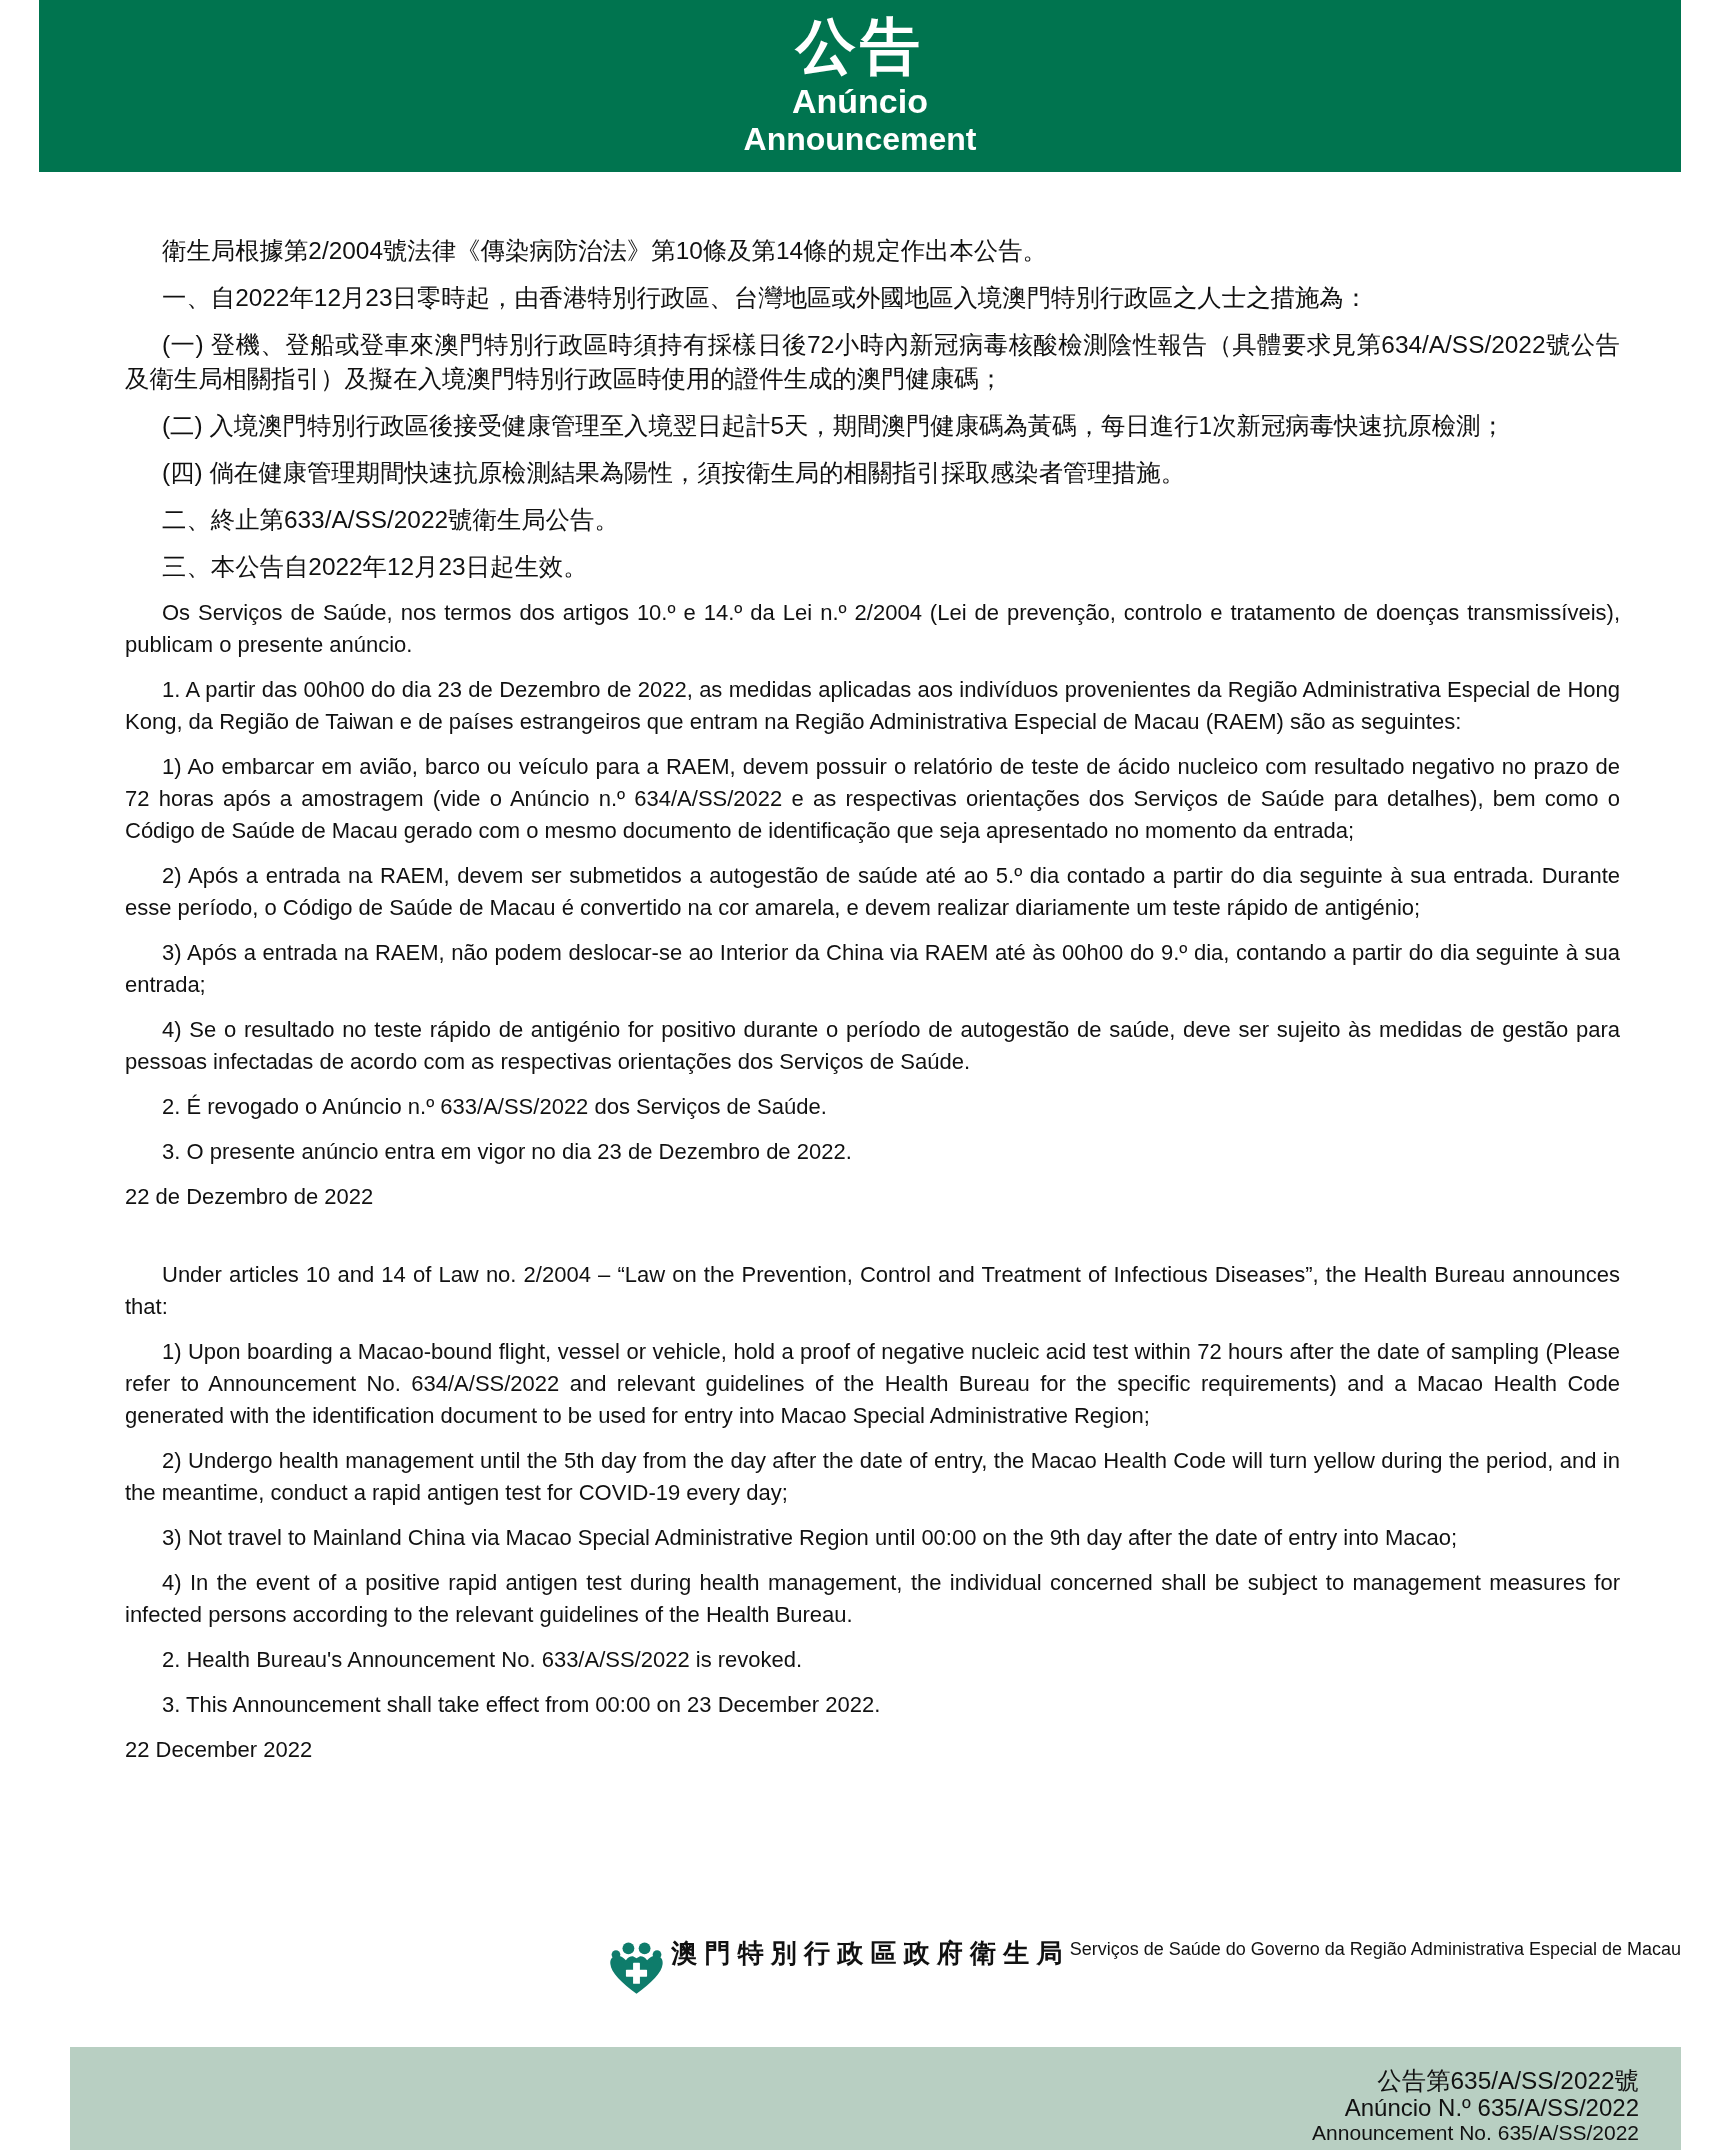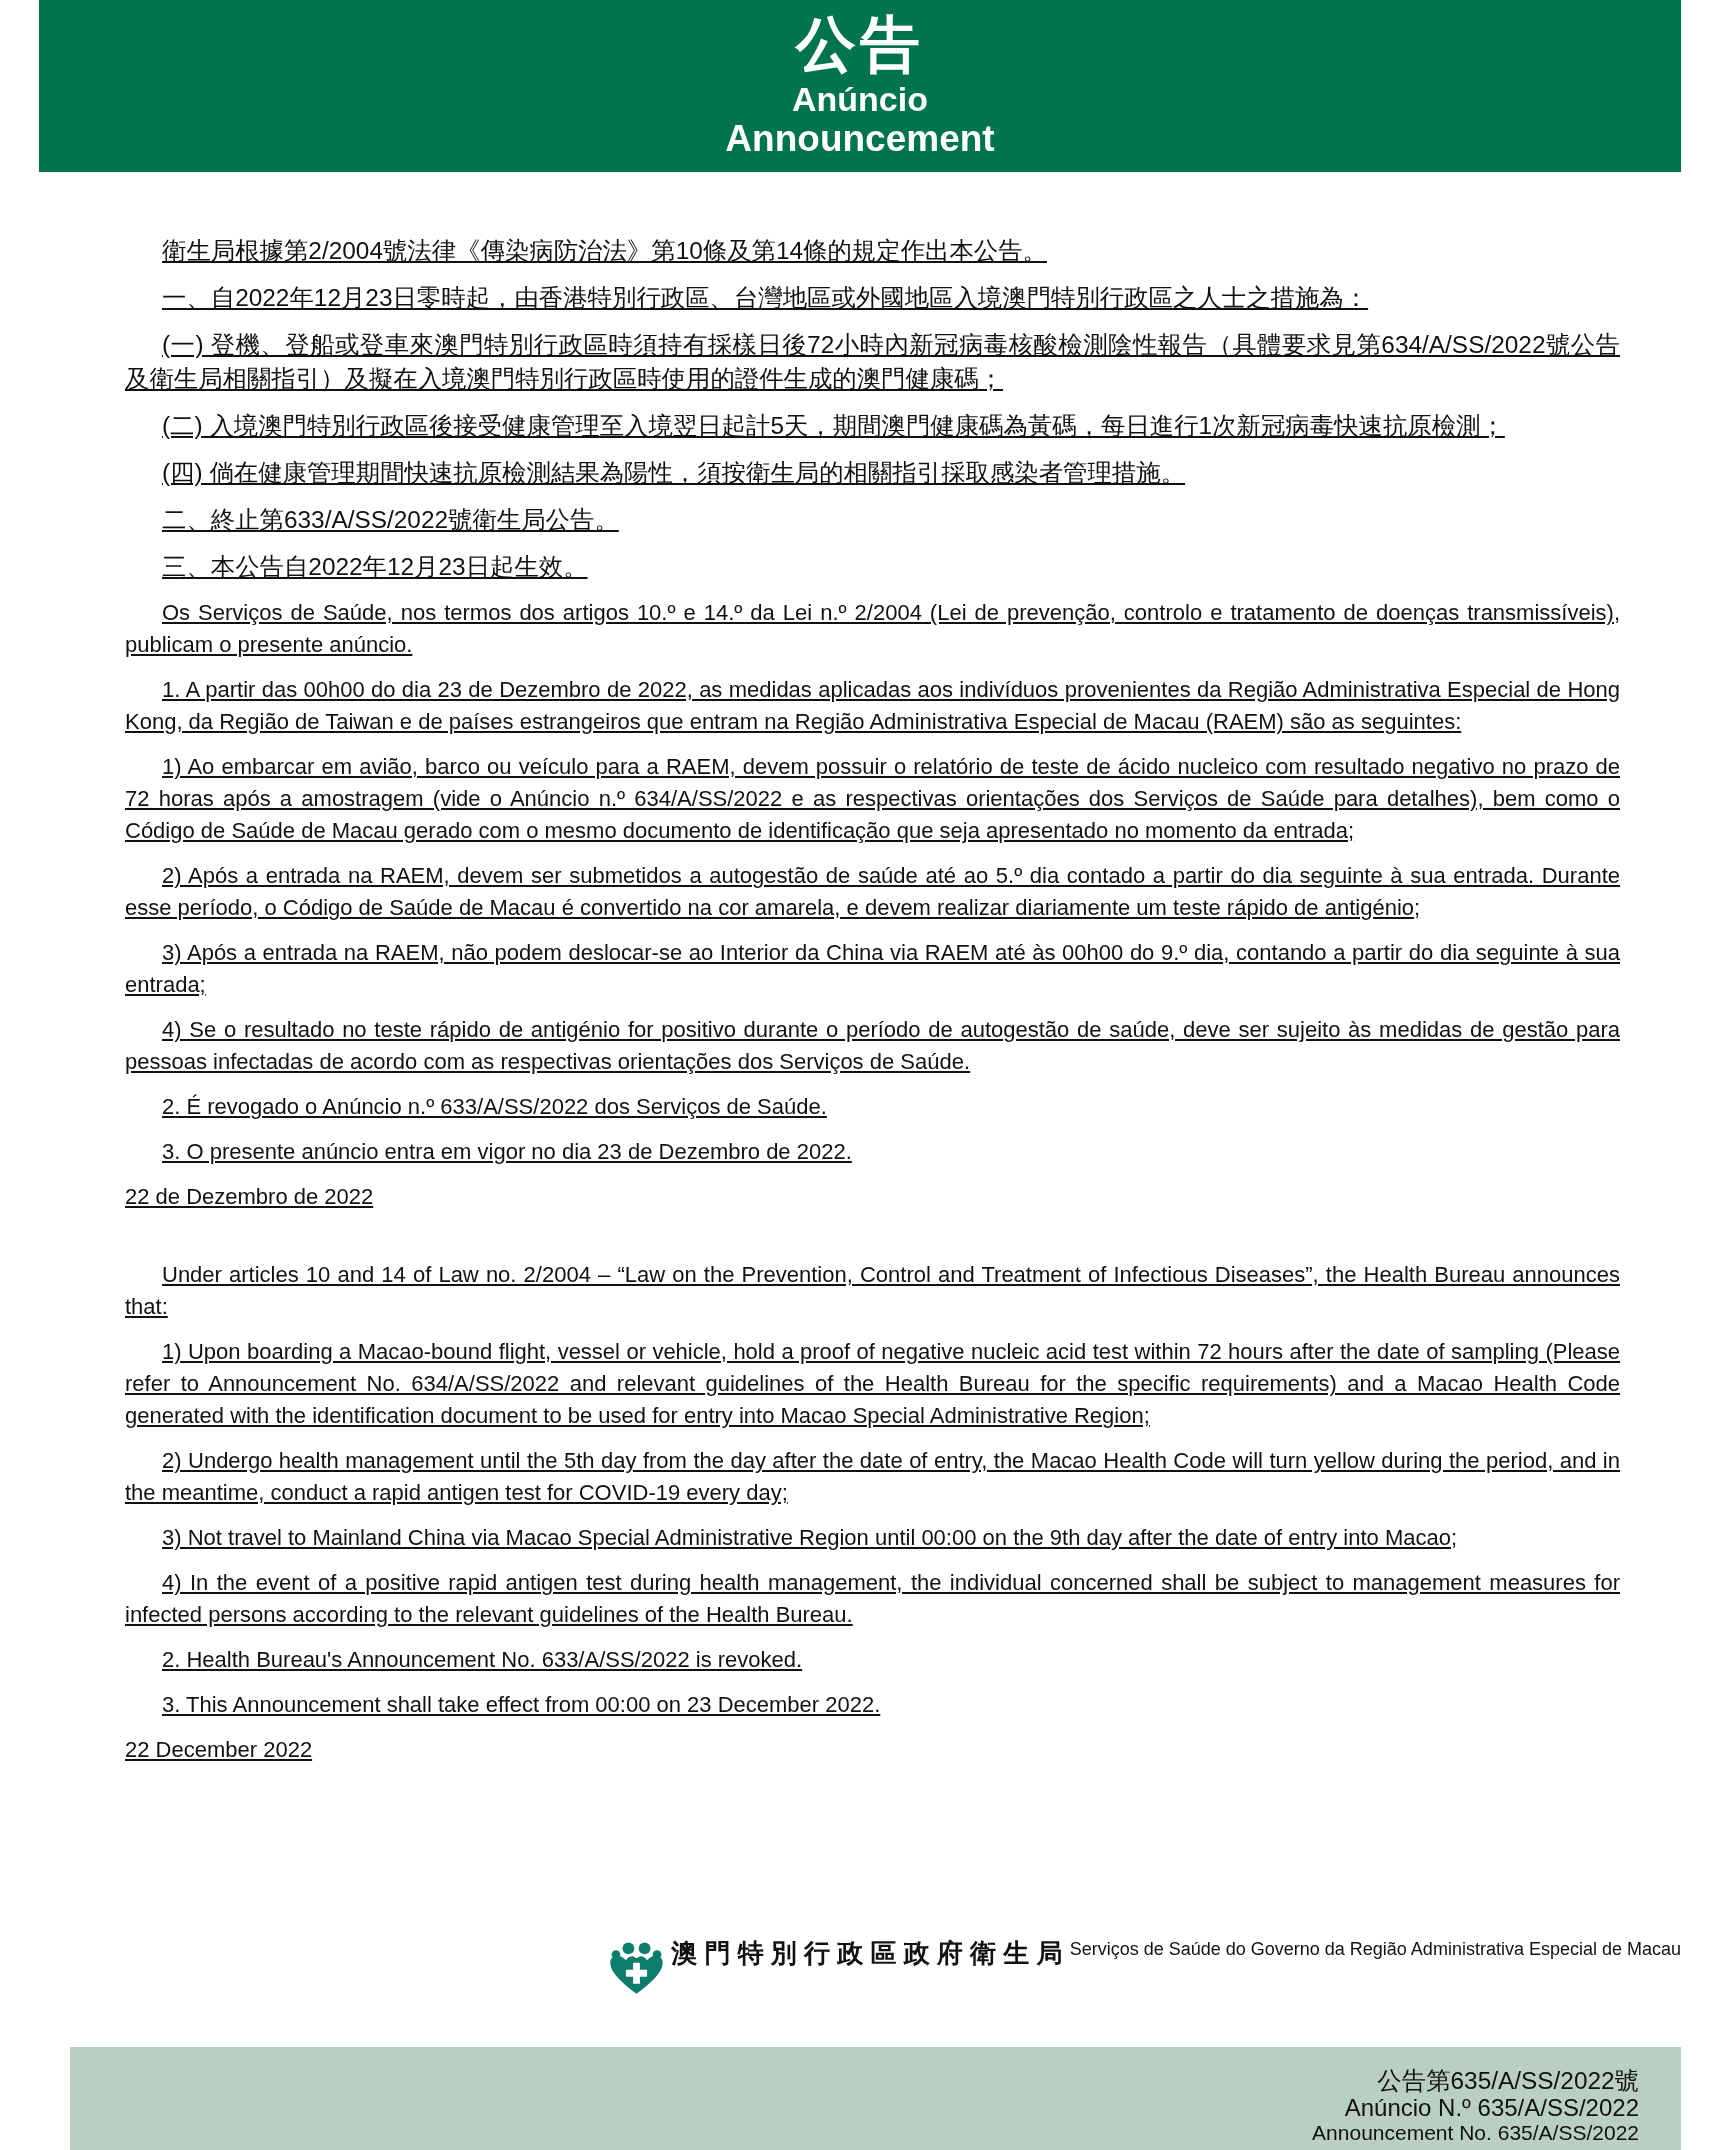--- a/index.html
+++ b/index.html
@@ -31,27 +31,26 @@
     background:var(--header-green);
     color:#ffffff;
     text-align:center;
     display:flex;
     flex-direction:column;
     justify-content:center;
     line-height:1;
   }
   .title-zh{font-size:60px;font-weight:bold;letter-spacing:4.3px;margin:0 0 7.2px 0;}
   .title-pt{font-size:34px;font-weight:bold;margin:0 0 4.3px 0;}
-  .title-en{font-size:37px;font-weight:bold;margin:0;}
+  .title-en{font-size:32px;font-weight:bold;margin:0;}
   
   .main{
     flex:1 1 auto;
     padding:62px 61px 0 86px;
     overflow:hidden;
-    text-decoration:underline;
   }
   .main p{
     margin:0 0 13px 0;
     text-align:justify;
   }
   .sec-zh p{font-size:24.4px;line-height:34px;text-indent:37px;}
   .sec-pt p, .sec-en p{font-size:22px;line-height:32px;text-indent:37px;}
   p.date-line{text-indent:0;margin:4.3px 0 46px 0;text-align:left;}
   .sec-zh p.date-line{font-size:24.4px;}
   .sec-pt p.date-line, .sec-en p.date-line{font-size:22px;}

